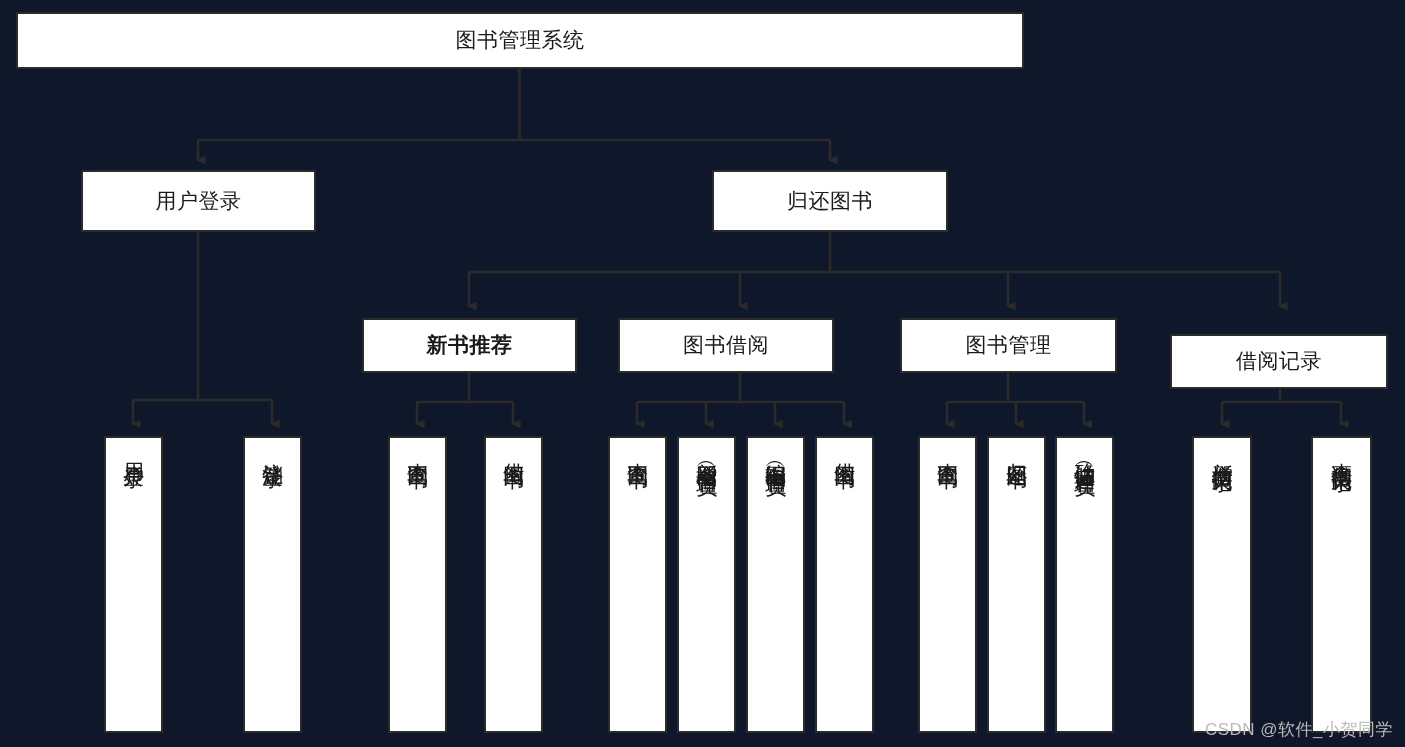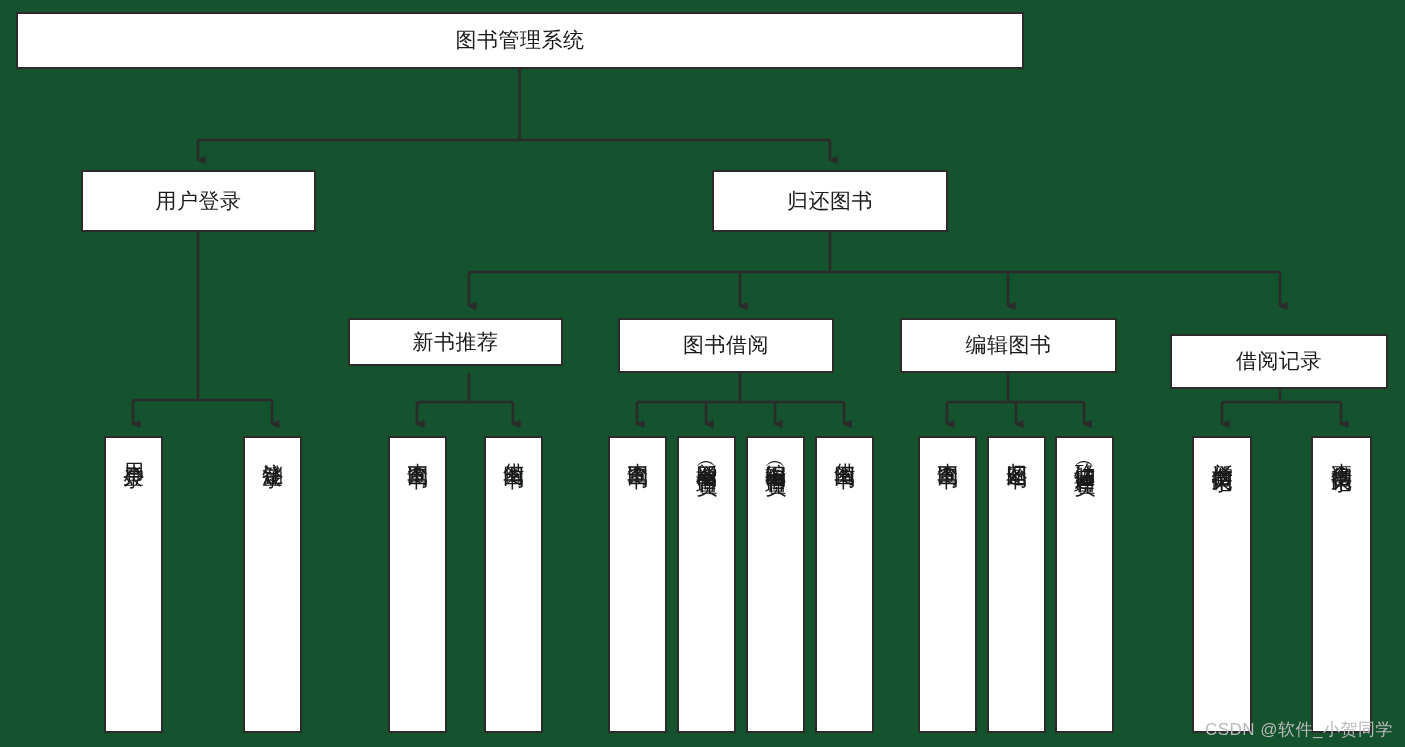--- a/index.html
+++ b/index.html
@@ -8,21 +8,21 @@
     padding: 0;
     background: #ffffff;
   }
   body {
     font-family: "Liberation Sans", "DejaVu Sans", sans-serif;
   }
   #canvas {
     position: relative;
     width: 1405px;
     height: 747px;
-    background: #14532d;
+    background: #0f172a;
     overflow: hidden;
   }
   #edges {
     position: absolute;
     left: 0;
     top: 0;
     width: 1405px;
     height: 747px;
     pointer-events: none;
   }
@@ -136,30 +136,30 @@
   </div>
 
   <div class="node horiz" style="left:81px; top:170px; width:235px; height:62px;">
     <span class="label">用户登录</span>
   </div>
 
   <div class="node horiz" style="left:712px; top:170px; width:236px; height:62px;">
     <span class="label">归还图书</span>
   </div>
 
-  <div class="node horiz" style="left:348px; top:318px; width:215px; height:48px;">
+  <div class="node horiz" style="left:362px; top:318px; width:215px; height:55px;font-weight:bold;">
     <span class="label">新书推荐</span>
   </div>
 
   <div class="node horiz" style="left:618px; top:318px; width:216px; height:55px;">
     <span class="label">图书借阅</span>
   </div>
 
   <div class="node horiz" style="left:900px; top:318px; width:217px; height:55px;">
-    <span class="label">编辑图书</span>
+    <span class="label">图书管理</span>
   </div>
 
   <div class="node horiz" style="left:1170px; top:334px; width:218px; height:55px;">
     <span class="label">借阅记录</span>
   </div>
 
   <div class="node vert" style="left:104px; top:436px; width:59px; height:297px;">
     <span class="label">用户登录</span>
   </div>
 

